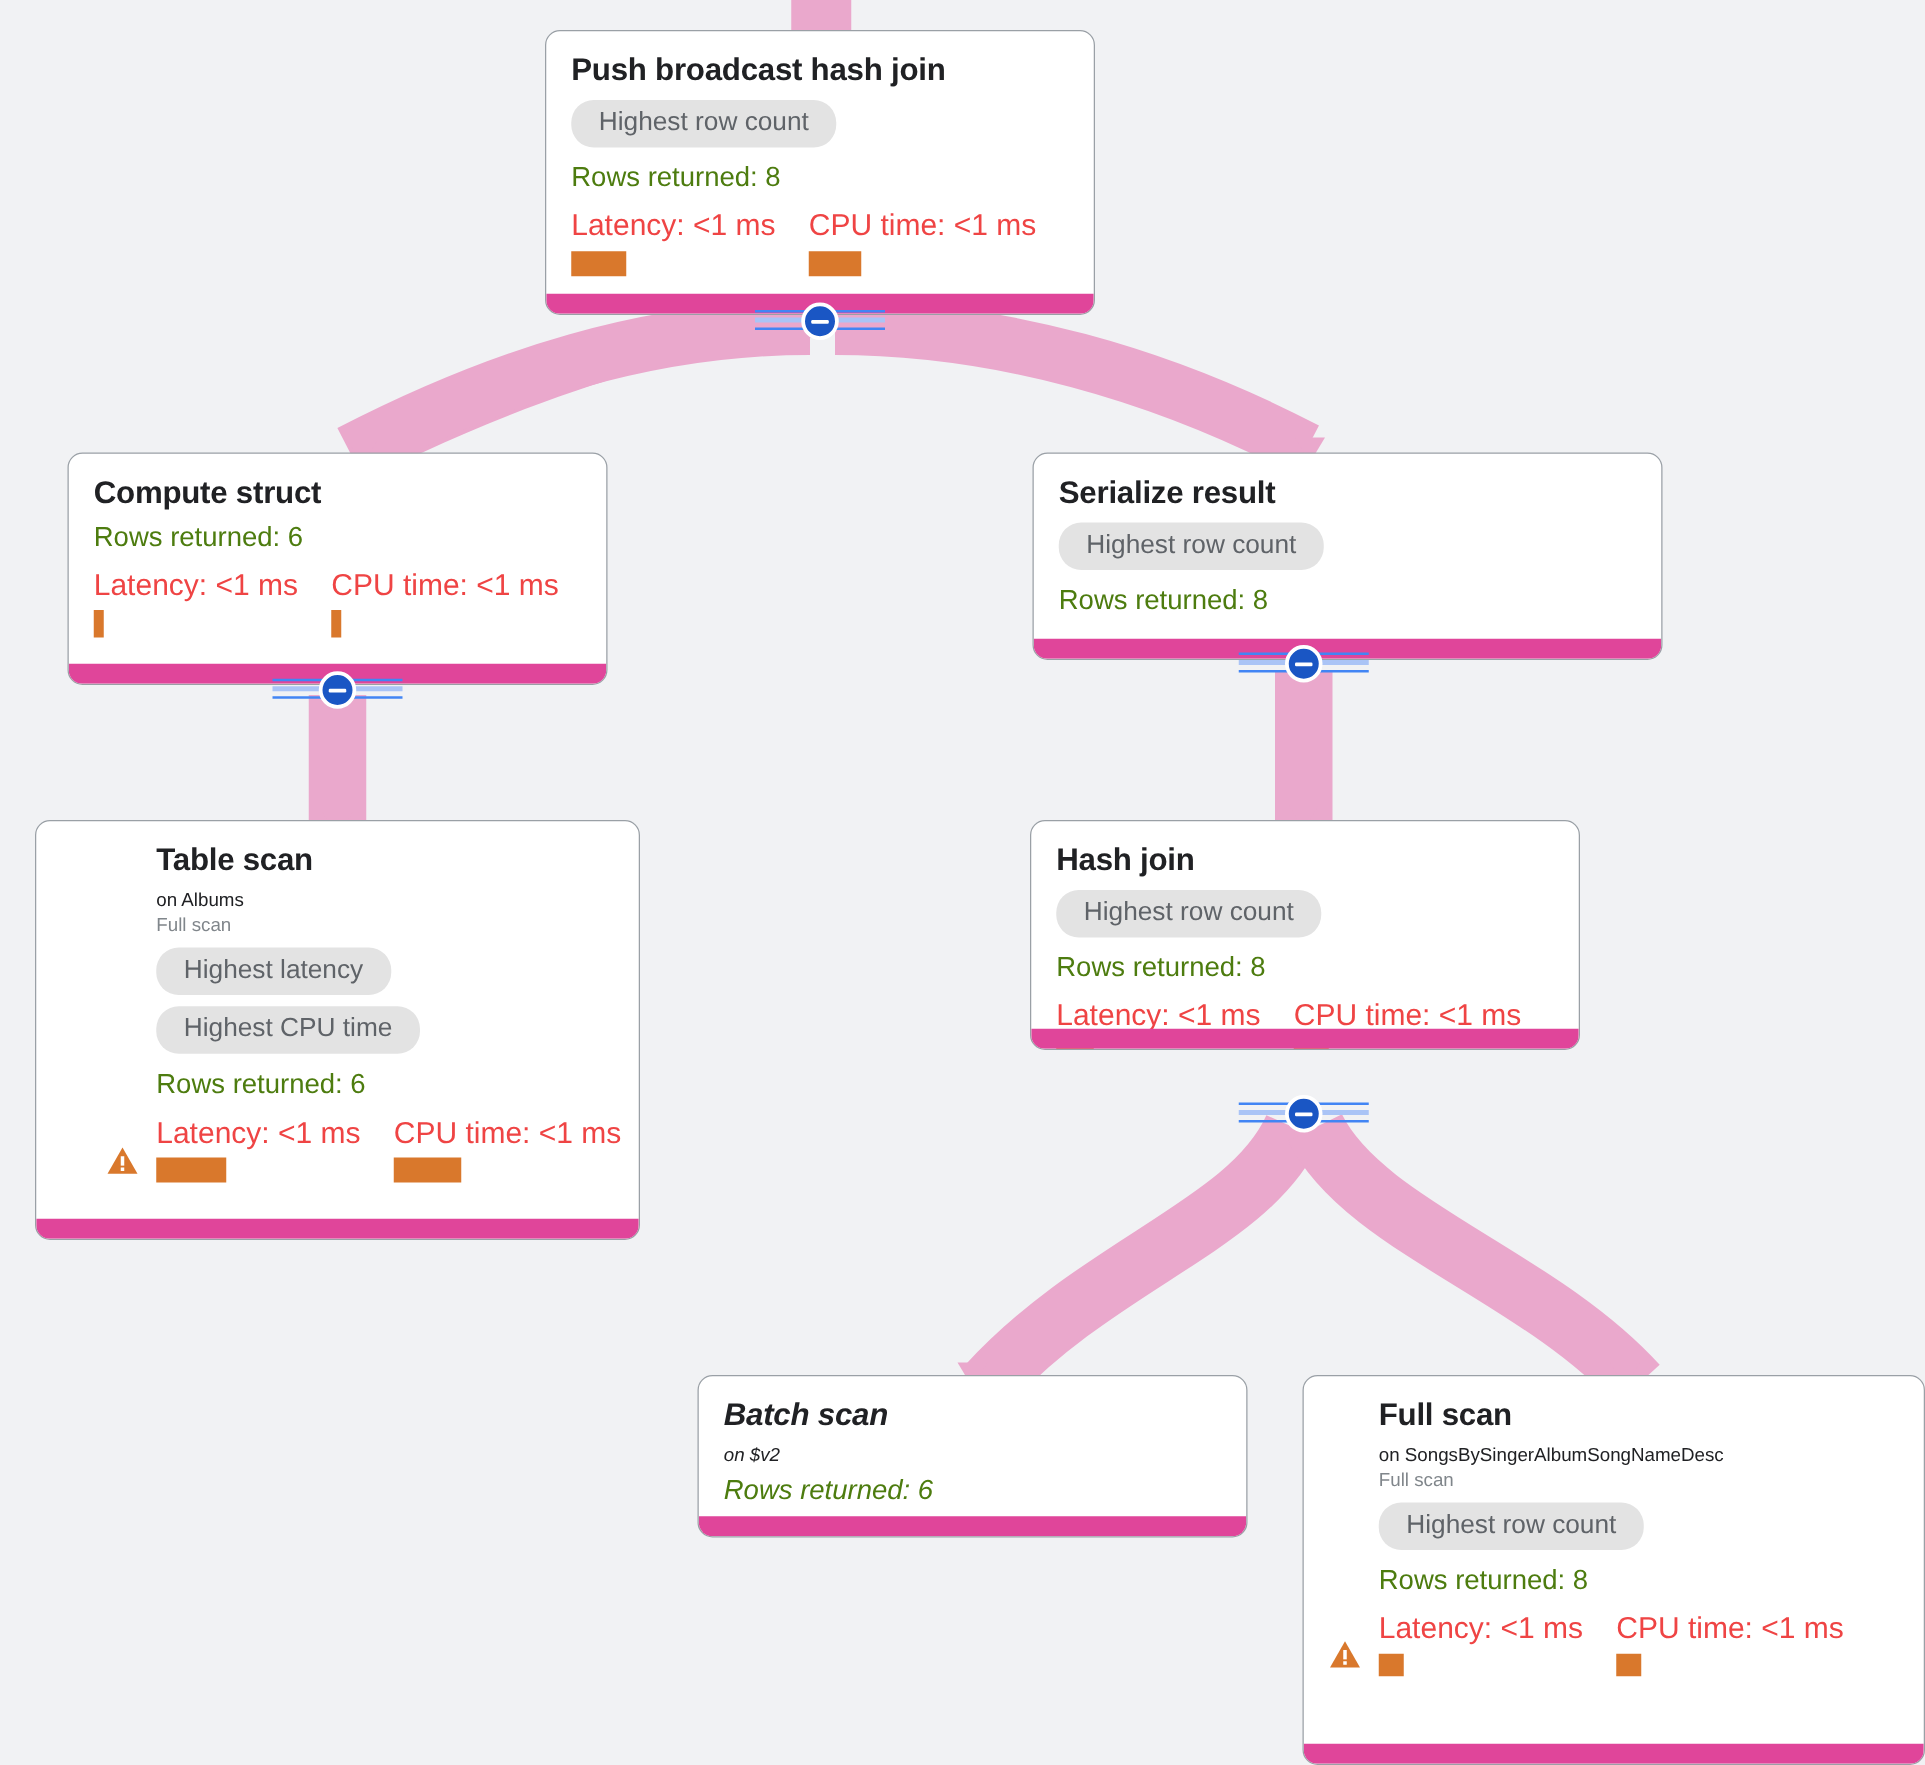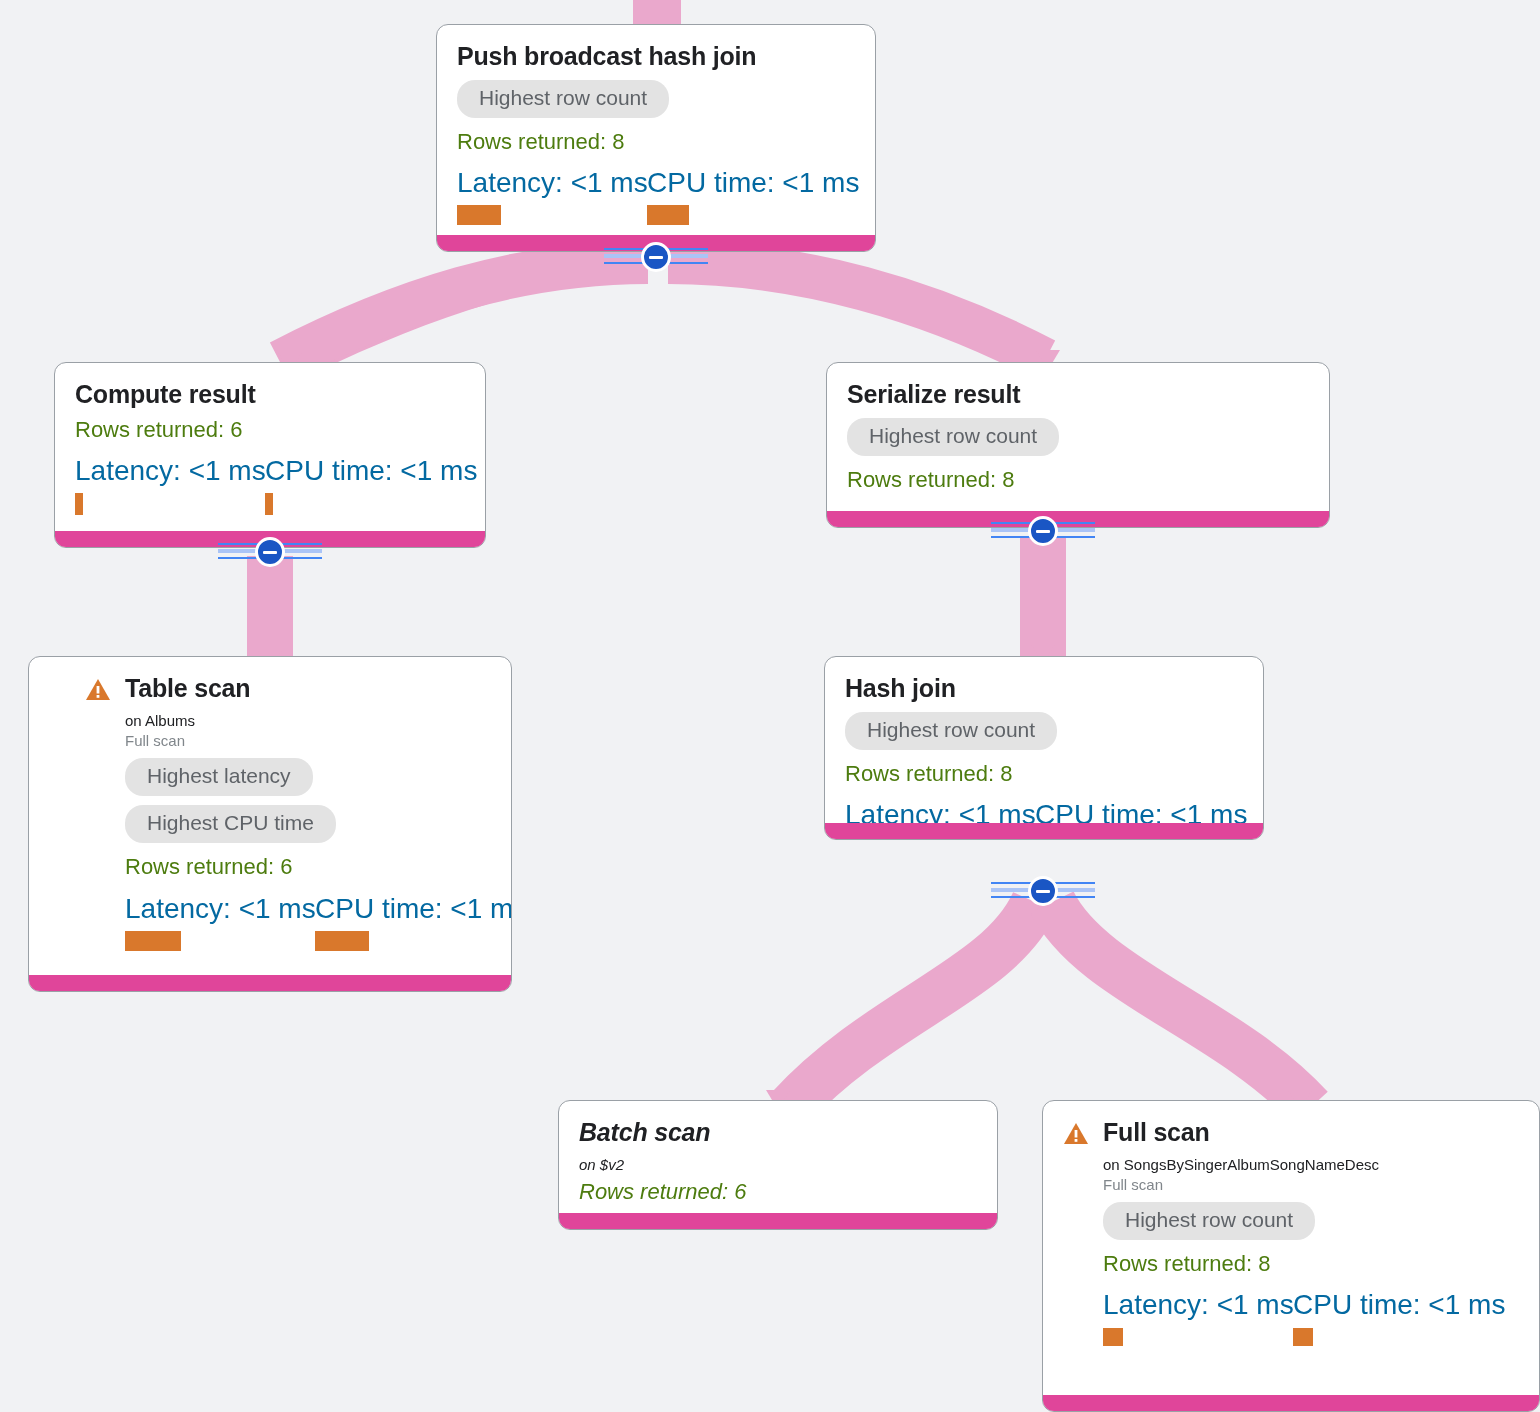--- a/index.html
+++ b/index.html
@@ -25,21 +25,21 @@
   .node-body{
     padding:18px 20px 16px 20px;
     box-sizing:border-box;
   }
   .node-bar{
     position:absolute;
     left:0;right:0;bottom:0;
     height:16px;
     background:#E0459A;
   }
-  .title-row{display:flex;align-items:flex-start;gap:14px;}
+  .title-row{display:flex;align-items:flex-end;gap:14px;}
   .warn-icon{flex:0 0 auto;margin-top:3px;}
   .node-title{
     font-size:25px;
     font-weight:700;
     color:#202124;
     line-height:1.1;
     letter-spacing:-0.2px;
   }
   .title-col{display:flex;flex-direction:column;}
   .sub-line{
@@ -67,22 +67,22 @@
     color:#4d7c0f;
     margin-top:11px;
     line-height:1.15;
   }
   .metrics{
     display:flex;
     margin-top:13px;
   }
   .metric{display:flex;flex-direction:column;}
   .metric-label{
-    font-size:28px;
-    color:#0369a1;
+    font-size:24px;
+    color:#ef4444;
     line-height:1.15;
     white-space:nowrap;
   }
   .metric-bar{
     background:#D9782C;
     margin-top:6px;
   }
 
   
   .connector{
@@ -199,21 +199,21 @@
           </div>
         </div>
       </div>
     </div>
     <div class="node-bar"></div>
   </div>
 
   <div class="node" style="left:54px;top:362px;width:432px;height:186px;">
     <div class="node-body">
       <div class="title-col">
-        <div class="node-title">Compute result</div>
+        <div class="node-title">Compute struct</div>
         <div class="rows" style="margin-top:8px;">Rows returned: 6</div>
         <div class="metrics">
           <div class="metric" style="width:190px;">
             <span class="metric-label">Latency: &lt;1 ms</span>
             <span class="metric-bar" style="width:8px;height:22px;"></span>
           </div>
           <div class="metric">
             <span class="metric-label">CPU time: &lt;1 ms</span>
             <span class="metric-bar" style="width:8px;height:22px;"></span>
           </div>

